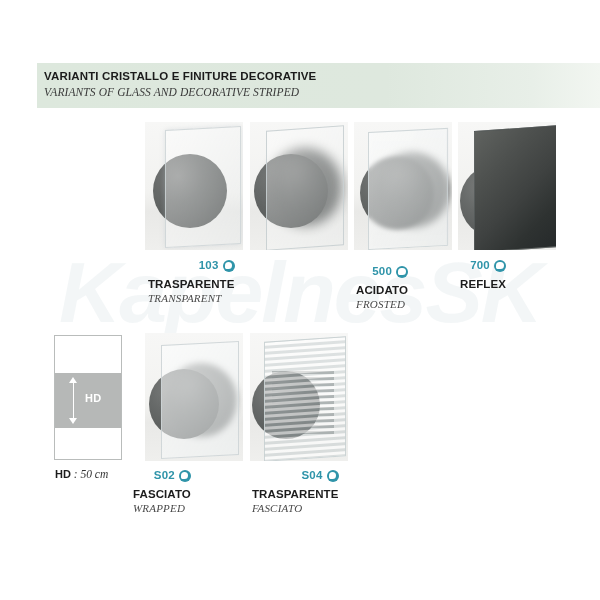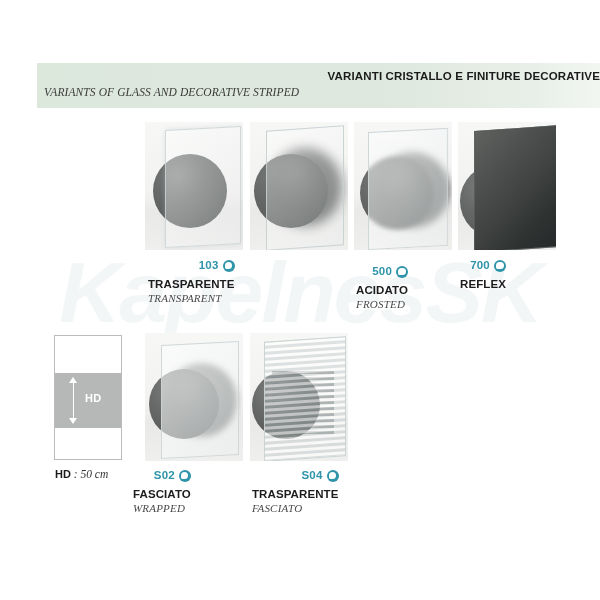--- a/index.html
+++ b/index.html
@@ -39,21 +39,20 @@
     box-sizing:border-box;
     padding:6px 0 0 7px;
   }
   .header-title{
     font-size:11.5px;
     font-weight:700;
     letter-spacing:0.15px;
     color:#1b1b1b;
     font-family:"Liberation Sans", sans-serif;
     line-height:15px;
-    text-align:right;
   }
   .header-sub{
     font-family:"Liberation Serif", serif;
     font-style:italic;
     font-size:11.5px;
     color:#3a3a3a;
     letter-spacing:0.1px;
     line-height:15px;
     margin-top:1px;
   }

